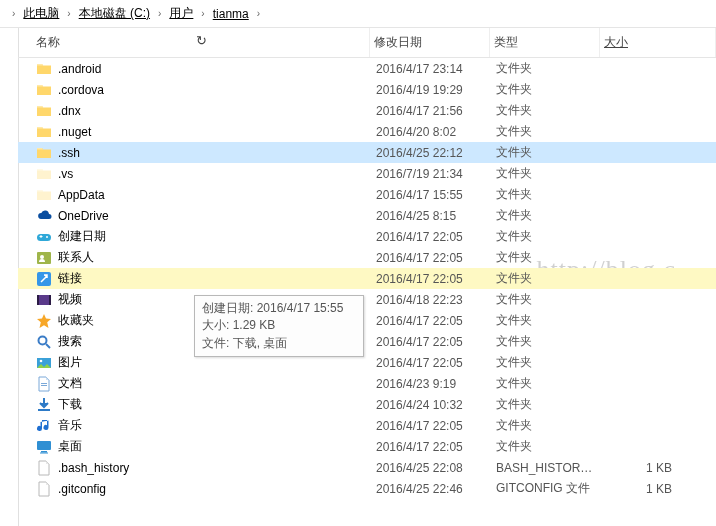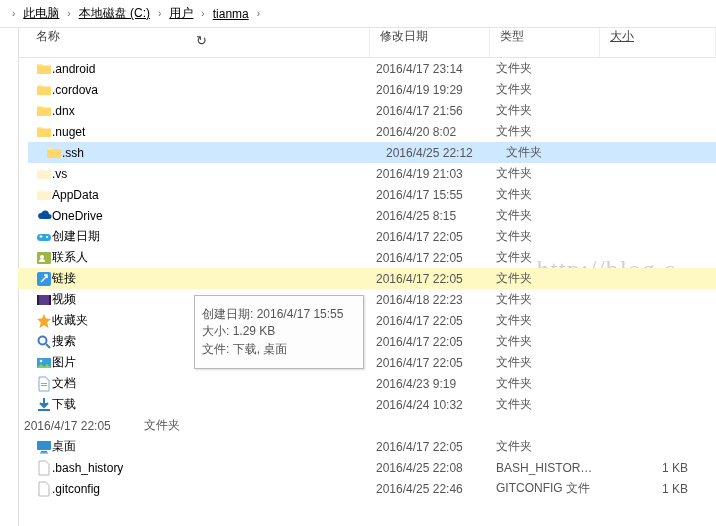--- a/index.html
+++ b/index.html
@@ -55,57 +55,58 @@
     }
     .col-header {
       display: flex;
       height: 30px;
       align-items: center;
       border-bottom: 1px solid #e5e5e5;
       color: #444;
       position: relative;
     }
     .col-header > div {
-      padding: 0 10px;
+      padding: 0 4px;
       border-right: 1px solid #eee;
       height: 100%;
       display: flex;
+      align-items: center;
     }
     .col-name   { flex: 0 0 352px; padding-left: 18px !important; }
     .col-date   { flex: 0 0 120px; }
     .col-type   { flex: 0 0 110px; }
     .col-size   { flex: 1; justify-content: flex-start; text-decoration: underline; }
     .rows { }
     .row {
       display: flex;
       height: 21px;
       align-items: center;
       position: relative;
     }
-    .row.selected { background: #cde8ff; margin-left: 10px; }
+    .row.selected { background: #cde8ff; }
     .row.hovered  { background: #fef9c3; }
-    .row .c-name { flex: 0 0 352px; display: flex; align-items: center; padding-left: 18px; gap: 0; overflow: hidden; white-space: nowrap; }
+    .row .c-name { flex: 0 0 352px; display: flex; align-items: center; padding-left: 18px; gap: 6px; overflow: hidden; white-space: nowrap; }
     .row .c-date { flex: 0 0 120px; color: #555; padding-left: 6px; }
     .row .c-type { flex: 0 0 110px; color: #555; padding-left: 6px; white-space: nowrap; overflow: hidden; text-overflow: ellipsis; }
-    .row .c-size { flex: 1; color: #555; text-align: right; padding-right: 28px; }
+    .row .c-size { flex: 1; color: #555; text-align: right; padding-right: 44px; }
     .icon {
       width: 16px; height: 16px;
       display: inline-flex;
       align-items: center; justify-content: center;
       flex-shrink: 0;
     }
     .icon svg { width: 16px; height: 16px; }
     .tooltip {
       position: absolute;
       left: 194px;
       top: 295px;
       width: 170px;
       background: #fdfdfd;
       border: 1px solid #b8b8b8;
-      padding: 10px 7px;
+      padding: 4px 7px;
       font-size: 12px;
       color: #555;
       line-height: 1.45;
       box-shadow: 1px 1px 2px rgba(0,0,0,0.15);
       z-index: 20;
     }
     .watermark {
       position: absolute;
       right: 40px;
       top: 255px;
@@ -228,21 +229,21 @@
       <div class="row">
         <div class="c-name">
           <span class="icon">
             <svg viewBox="0 0 16 16">
               <path fill="#fff3cf" d="M1 3h5l1.2 1.5H15V13H1z"></path>
               <path fill="#fff9e6" d="M1 3h5l1.2 1.5H1z"></path>
             </svg>
           </span>
           <span>.vs</span>
         </div>
-        <div class="c-date">2016/4/19 21:03</div>
+        <div class="c-date">2016/7/19 21:34</div>
         <div class="c-type">文件夹</div>
         <div class="c-size"></div>
       </div>
       <div class="row">
         <div class="c-name">
           <span class="icon">
             <svg viewBox="0 0 16 16">
               <path fill="#fff3cf" d="M1 3h5l1.2 1.5H15V13H1z"></path>
               <path fill="#fff9e6" d="M1 3h5l1.2 1.5H1z"></path>
             </svg>
@@ -392,20 +393,28 @@
               <rect x="2" y="12" width="12" height="2" fill="#2d7ac7"></rect>
             </svg>
           </span>
           <span>下载</span>
         </div>
         <div class="c-date">2016/4/24 10:32</div>
         <div class="c-type">文件夹</div>
         <div class="c-size"></div>
       </div>
       <div class="row">
+        <div class="c-name">
+          <span class="icon">
+            <svg viewBox="0 0 16 16">
+              <path fill="#1f6fd1" d="M6 2v8.5a2.5 2.5 0 1 1-1.5-2.3V4l8-1.5v7a2.5 2.5 0 1 1-1.5-2.3V2z"></path>
+            </svg>
+          </span>
+          <span>音乐</span>
+        </div>
         <div class="c-date">2016/4/17 22:05</div>
         <div class="c-type">文件夹</div>
         <div class="c-size"></div>
       </div>
       <div class="row">
         <div class="c-name">
           <span class="icon">
             <svg viewBox="0 0 16 16">
               <rect x="1" y="2" width="14" height="9" rx="1" fill="#2f8fd3"></rect>
               <rect x="5" y="12" width="6" height="1.5" fill="#2f8fd3"></rect>

